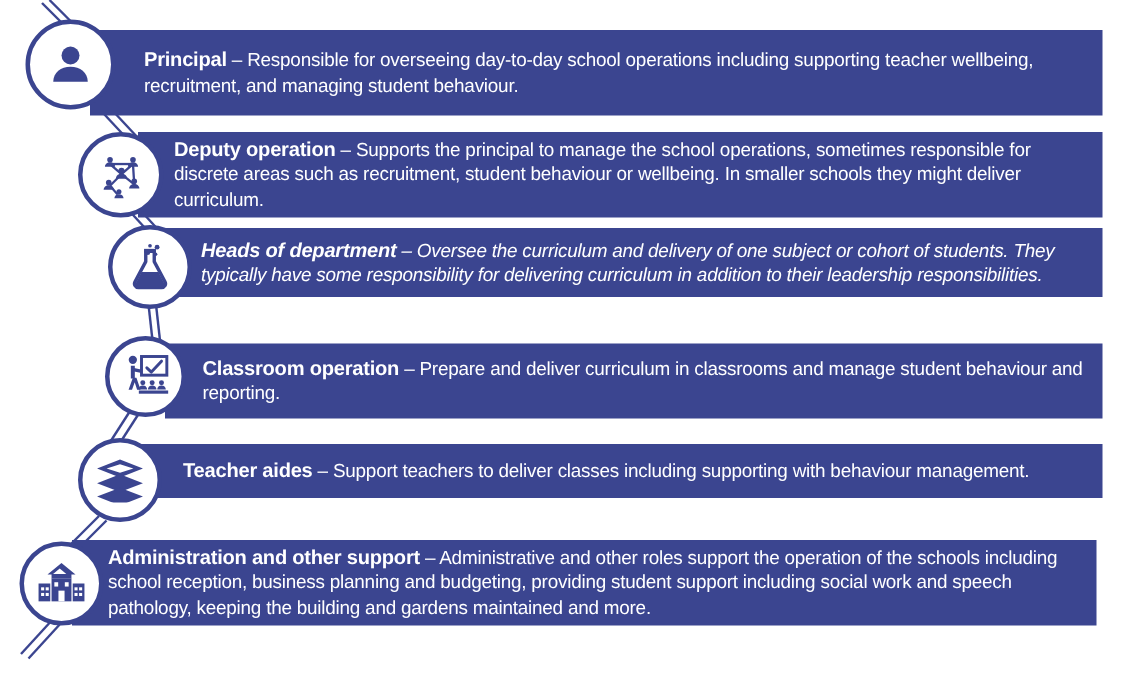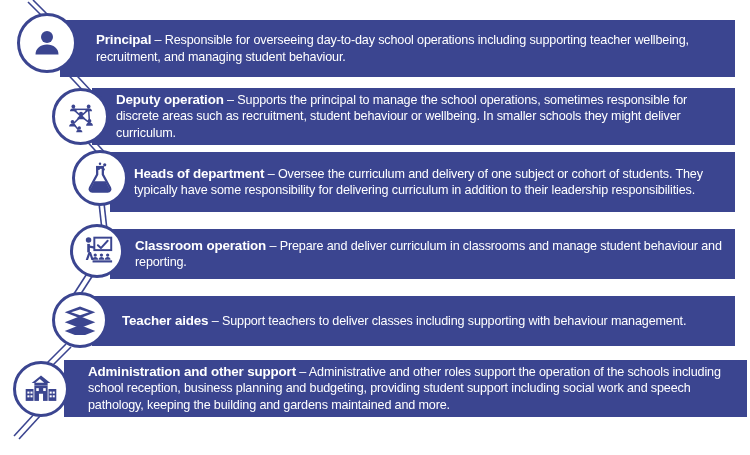--- a/index.html
+++ b/index.html
@@ -154,21 +154,21 @@
               <circle cx="0" cy="-12" r="11"></circle>
               <path d="M-20 16c0-11 9-18 20-18s20 7 20 18z"></path>
             </g>
           </g>
         </svg>
       </span>
     </div>
   </div>
 
   <div class="row">
-    <div class="bar" style="left:110px; top:152px; width:625px; height:60px;">
+    <div class="bar" style="left:110px; top:152px; width:625px; height:46px;font-style:italic;">
       <p class="bar-text" style="margin-left:24px;">
         <span class="role">Heads of department</span><span> – </span><span>Oversee the curriculum and delivery of one subject or cohort of students. They typically have some responsibility for delivering curriculum in addition to their leadership responsibilities.</span>
       </p>
     </div>
     <div class="badge" style="left:72px; top:150px; width:56px; height:56px;">
       <span>
         <svg width="32" height="34" viewBox="0 0 32 36">
           <g fill="#3b4590">
             <circle cx="21" cy="4" r="1.7"></circle>
             <circle cx="16" cy="3" r="1.3"></circle>
@@ -212,21 +212,21 @@
               <path d="M-19 16c0-11 8-18 19-18s19 7 19 18z"></path>
             </g>
           </g>
           <rect x="14" y="28.5" width="22" height="2.4" fill="#3b4590"></rect>
         </svg>
       </span>
     </div>
   </div>
 
   <div class="row">
-    <div class="bar" style="left:92px; top:296px; width:643px; height:50px;">
+    <div class="bar" style="left:92px; top:296px; width:643px; height:36px;">
       <p class="bar-text" style="margin-left:30px;">
         <span class="role">Teacher aides</span><span> – </span><span>Support teachers to deliver classes including supporting with behaviour management.</span>
       </p>
     </div>
     <div class="badge" style="left:52px; top:292px; width:56px; height:56px;">
       <span>
         <svg width="34" height="30" viewBox="0 0 40 34">
           <g fill="#3b4590">
             <path d="M20 1l18 7-18 7L2 8z"></path>
             <path d="M20 12.5l18 7-18 7-18-7z"></path>
@@ -234,21 +234,21 @@
           </g>
           <g fill="#ffffff">
             <path d="M20 4.6l10.5 3.4L20 11.4 9.5 8z"></path>
           </g>
         </svg>
       </span>
     </div>
   </div>
 
   <div class="row">
-    <div class="bar" style="left:64px; top:360px; width:683px; height:57px;">
+    <div class="bar" style="left:48px; top:360px; width:683px; height:57px;">
       <p class="bar-text" style="margin-left:24px;">
         <span class="role">Administration and other support</span><span> – </span><span>Administrative and other roles support the operation of the schools including school reception, business planning and budgeting, providing student support including social work and speech pathology, keeping the building and gardens maintained and more.</span>
       </p>
     </div>
     <div class="badge" style="left:13px; top:361px; width:56px; height:56px;">
       <span>
         <svg width="34" height="30" viewBox="0 0 40 34">
           <path d="M20 1l11 9h-3.2v3H12.2v-3H9z" fill="#3b4590"></path>
           <rect x="12.2" y="13" width="15.6" height="18" fill="#3b4590"></rect>
           <rect x="2" y="17" width="9.2" height="14" fill="#3b4590"></rect>

